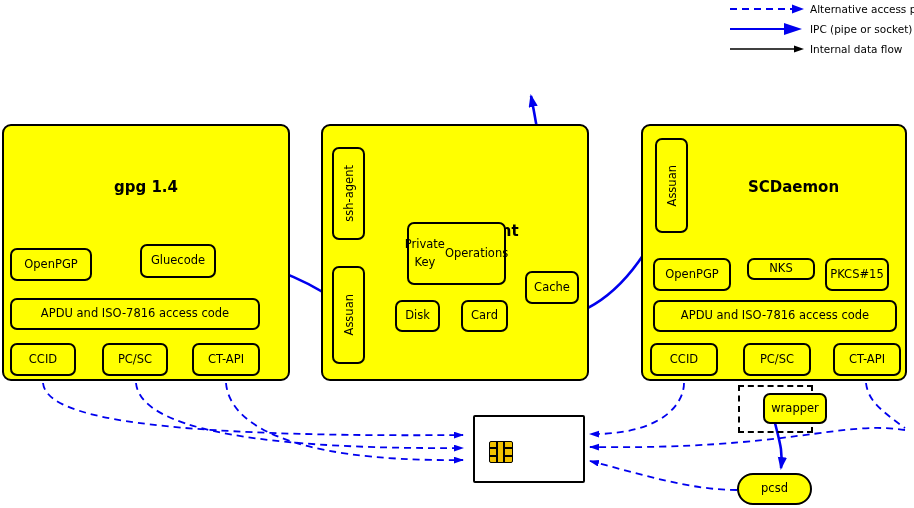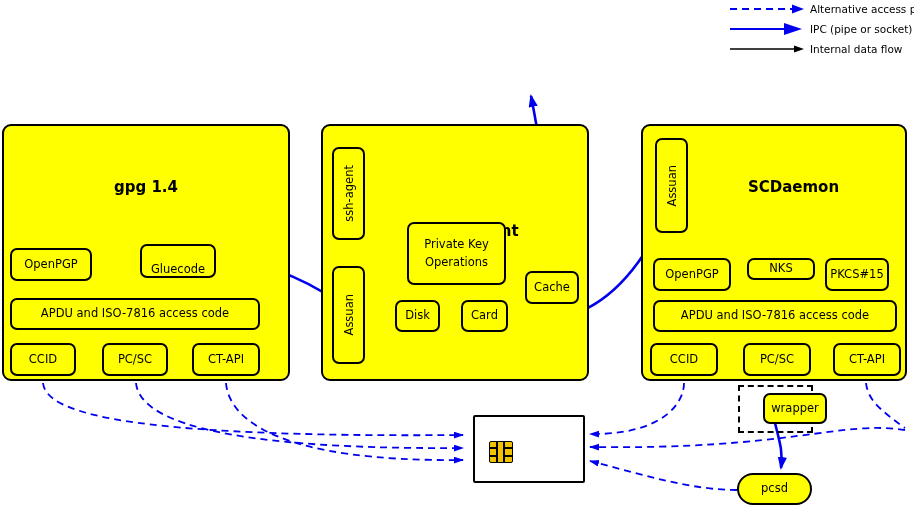--- a/index.html
+++ b/index.html
@@ -113,21 +113,21 @@
   </svg>
 
 
   <div class="box main-block" style="left:2px;top:124px;width:288px;height:257px;">
   </div>
   <div class="block-title" style="left:2px;top:178px;width:288px;">gpg 1.4</div>
 
   <div class="box" style="left:10px;top:248px;width:82px;height:33px;">
     <span class="sub">OpenPGP</span>
   </div>
-  <div class="box" style="left:140px;top:244px;width:76px;height:34px;align-items:flex-end;">
+  <div class="box" style="left:140px;top:244px;width:76px;height:34px;">
     <span class="sub">Gluecode</span>
   </div>
   <div class="box" style="left:10px;top:298px;width:250px;height:32px;">
     <span class="sub">APDU and ISO-7816 access code</span>
   </div>
   <div class="box" style="left:10px;top:343px;width:66px;height:33px;">
     <span class="sub">CCID</span>
   </div>
   <div class="box" style="left:102px;top:343px;width:66px;height:33px;">
     <span class="sub">PC/SC</span>
@@ -138,21 +138,21 @@
 
   <div class="box main-block" style="left:321px;top:124px;width:268px;height:257px;"></div>
   <div class="block-title" style="left:360px;top:178px;width:230px;margin-top:44px;">gpg-agent</div>
 
   <div class="box" style="left:332px;top:147px;width:33px;height:93px;">
     <span class="vert">ssh-agent</span>
   </div>
   <div class="box" style="left:332px;top:266px;width:33px;height:98px;">
     <span class="vert">Assuan</span>
   </div>
-  <div class="box" style="left:407px;top:222px;width:99px;height:63px;flex-direction:column;">
+  <div class="box" style="left:407px;top:222px;width:99px;height:63px;flex-direction:row;">
     <span class="twoline">Private Key</span>
     <span class="twoline">Operations</span>
   </div>
   <div class="box" style="left:525px;top:235px;width:54px;height:33px;margin-top:36px;">
     <span class="sub">Cache</span>
   </div>
   <div class="box" style="left:395px;top:300px;width:45px;height:32px;">
     <span class="sub">Disk</span>
   </div>
   <div class="box" style="left:461px;top:300px;width:47px;height:32px;">

